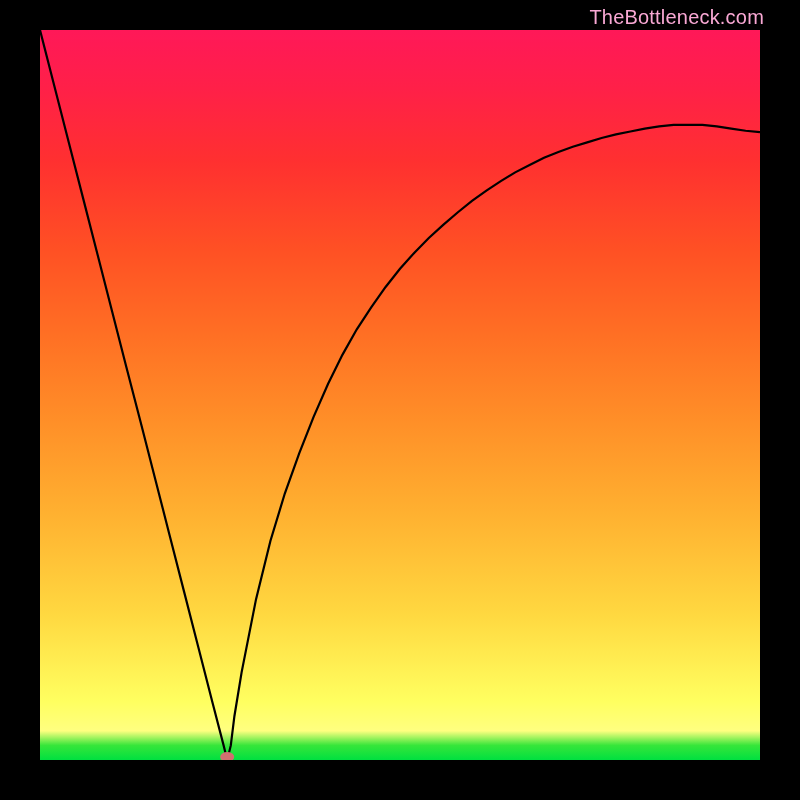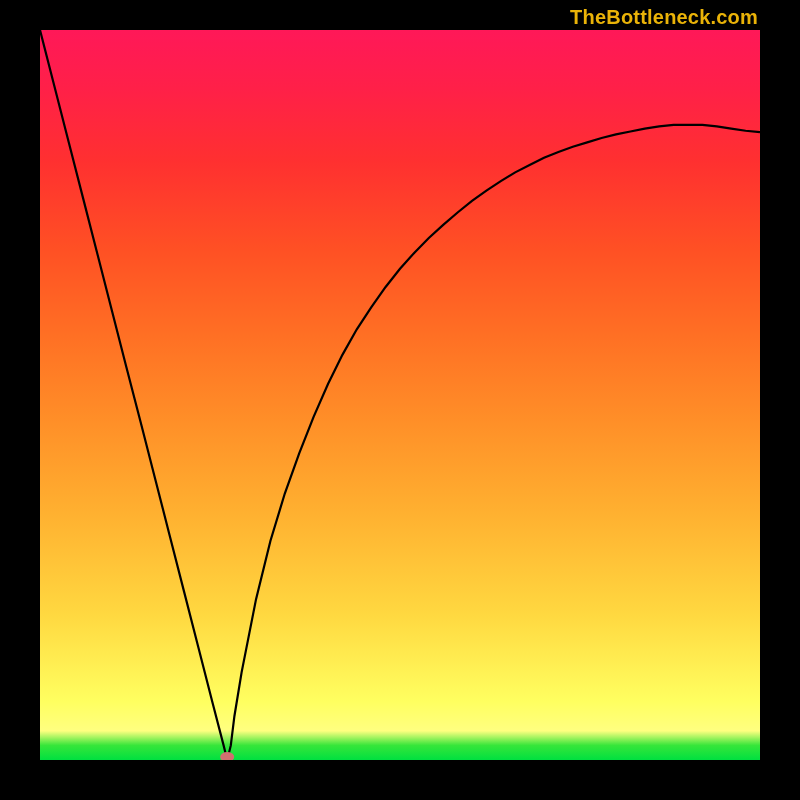--- a/index.html
+++ b/index.html
@@ -36,24 +36,24 @@
       #ff7024 58%,
       #ff5024 70%,
       #ff3030 82%,
       #ff2048 92%,
       #ff1858 100%
     );
   }
   .credit {
     position: absolute;
     top: 6px;
-    right: 42px;
-    color: #eab308;
+    right: 36px;
+    color: #f9a8d4;
     font-size: 20px;
-    font-weight: 700;
+    font-weight: 400;
     letter-spacing: 0.2px;
   }
   svg {
     display: block;
   }
   .curve {
     fill: none;
     stroke: #000;
     stroke-width: 2.2;
   }

